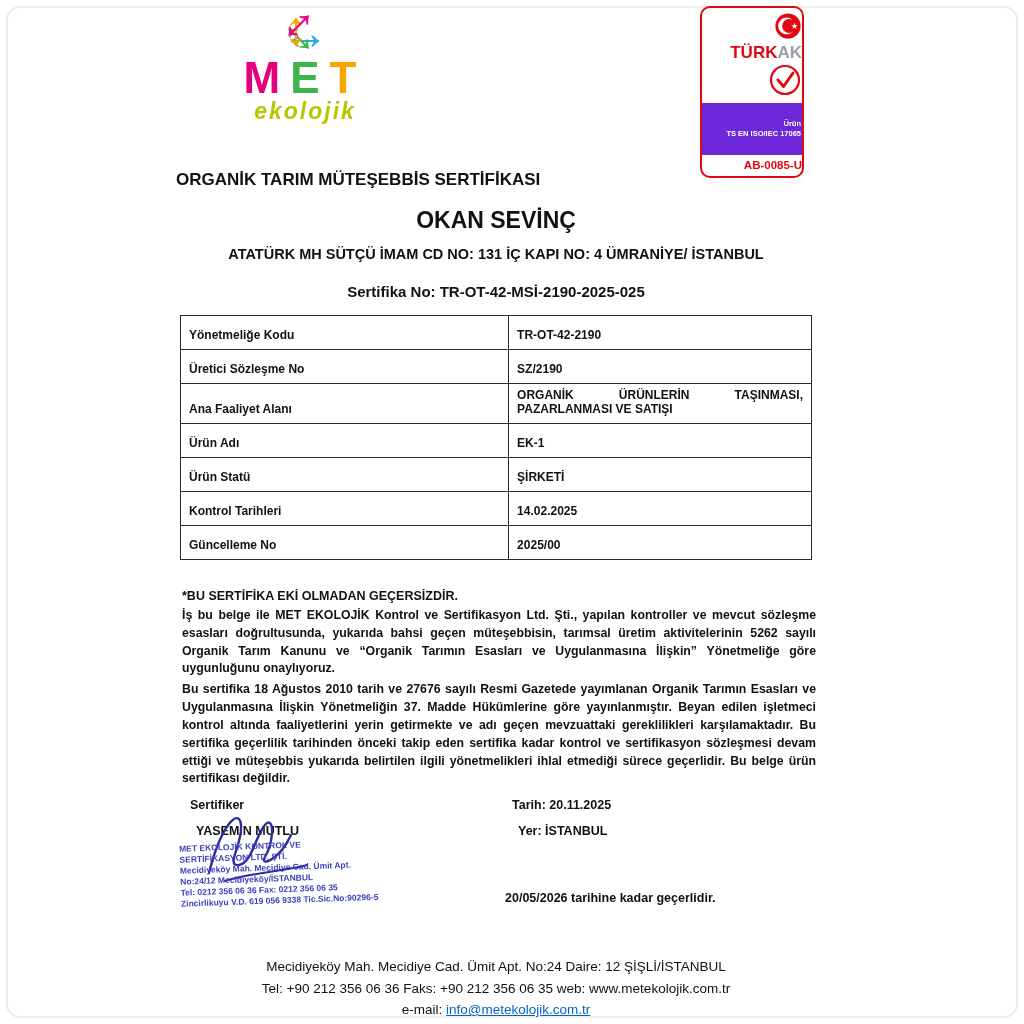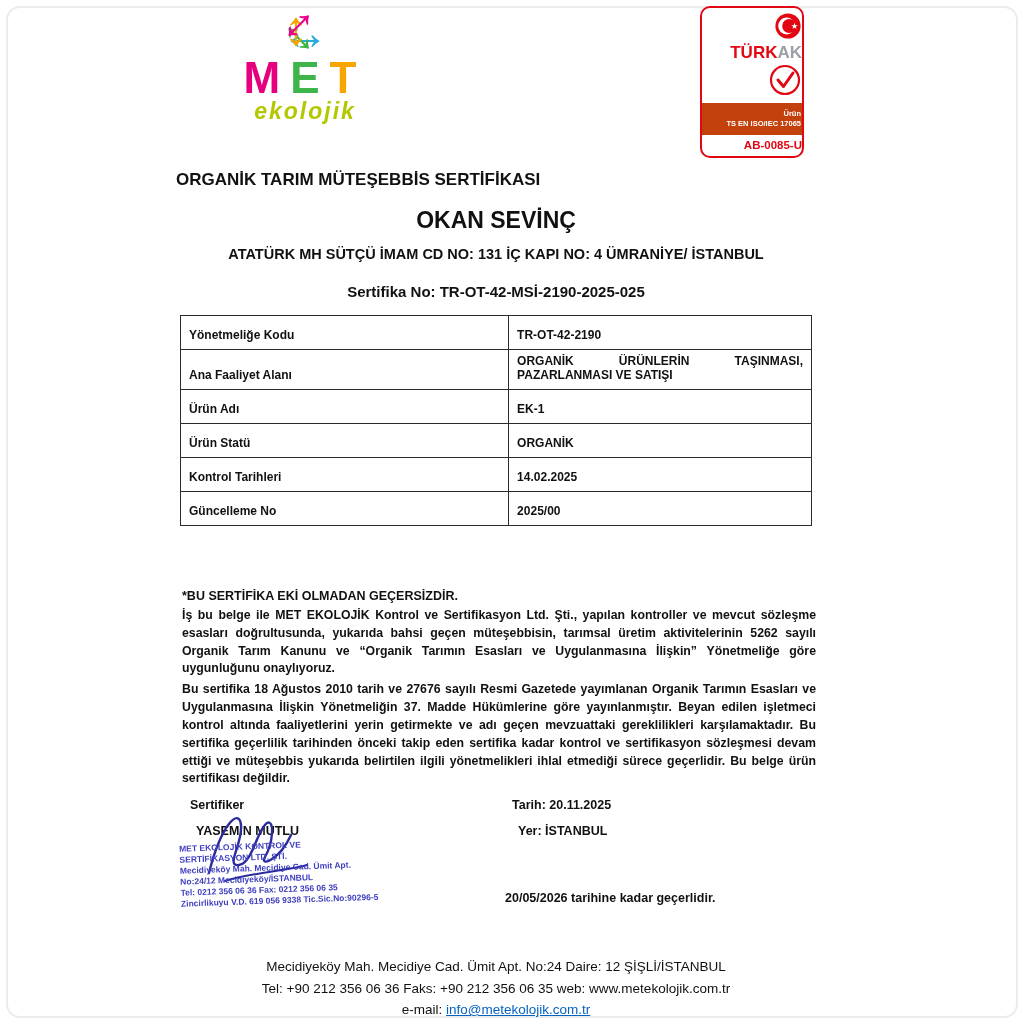--- a/index.html
+++ b/index.html
@@ -24,21 +24,21 @@
   .as-135 { color:#ec008c; transform:rotate(135deg); }
   .met-text { font-size:44px; font-weight:bold; letter-spacing:10px; line-height:1; margin-top:-8px; }
   .met-m { color:#e6007e; } .met-e { color:#3db54a; } .met-t { color:#f7a600; }
   .ekolojik-text { font-size:23px; font-weight:bold; font-style:italic; color:#b3c800; letter-spacing:2px; margin-top:-2px; }
 
   
   .turkak { position:absolute; left:700px; top:6px; width:104px; border:2px solid #e30613;
             border-radius:10px; background:#fff; text-align:right; padding-top:4px; overflow:hidden; }
   .tk-name { font-size:17px; font-weight:bold; line-height:1.1; }
   .tk-name .turk { color:#e30613; } .tk-name .ak { color:#9aa0a6; }
-  .tk-strip { background:#c2410c; color:#fff; font-size:7.5px; line-height:1.35; padding:6px 1px; font-weight:bold; margin-top:2px; }
+  .tk-strip { background:#6d28d9; color:#fff; font-size:7.5px; line-height:1.35; padding:16px 1px; font-weight:bold; margin-top:2px; }
   .tk-code { color:#e30613; font-weight:bold; font-size:11.5px; padding:4px 0 5px; }
 
   
   .title   { position:absolute; top:170px; left:176px; width:640px; text-align:left; font-weight:bold; font-size:17px; }
   .holder  { position:absolute; top:207px; left:176px; width:640px; text-align:center; font-weight:bold; font-size:23px; }
   .addr    { position:absolute; top:246px; left:156px; width:680px; text-align:center; font-weight:bold; font-size:14.5px; }
   .certno  { position:absolute; top:283px; left:176px; width:640px; text-align:center; font-weight:bold; font-size:15px; }
 
   
   .details { position:absolute; top:315px; left:180px; width:632px; border-collapse:collapse; }
@@ -118,30 +118,34 @@
   <div class="addr">ATATÜRK MH SÜTÇÜ İMAM CD NO: 131 İÇ KAPI NO: 4 ÜMRANİYE/ İSTANBUL</div>
   <div class="certno">Sertifika No: TR-OT-42-MSİ-2190-2025-025</div>
 
   <table class="details">
     <tbody>
         <tr>
           <td class="label-cell">Yönetmeliğe Kodu</td>
           <td class="value-cell">TR-OT-42-2190</td>
         </tr>
         <tr>
+          <td class="label-cell">Üretici Sözleşme No</td>
+          <td class="value-cell">SZ/2190</td>
+        </tr>
+        <tr>
           <td class="label-cell">Ana Faaliyet Alanı</td>
           <td class="value-cell long">ORGANİK ÜRÜNLERİN TAŞINMASI, PAZARLANMASI VE SATIŞI</td>
         </tr>
         <tr>
           <td class="label-cell">Ürün Adı</td>
           <td class="value-cell">EK-1</td>
         </tr>
         <tr>
           <td class="label-cell">Ürün Statü</td>
-          <td class="value-cell">ORGANİK</td>
+          <td class="value-cell">ŞİRKETİ</td>
         </tr>
         <tr>
           <td class="label-cell">Kontrol Tarihleri</td>
           <td class="value-cell">14.02.2025</td>
         </tr>
         <tr>
           <td class="label-cell">Güncelleme No</td>
           <td class="value-cell">2025/00</td>
         </tr>
       </tbody>

